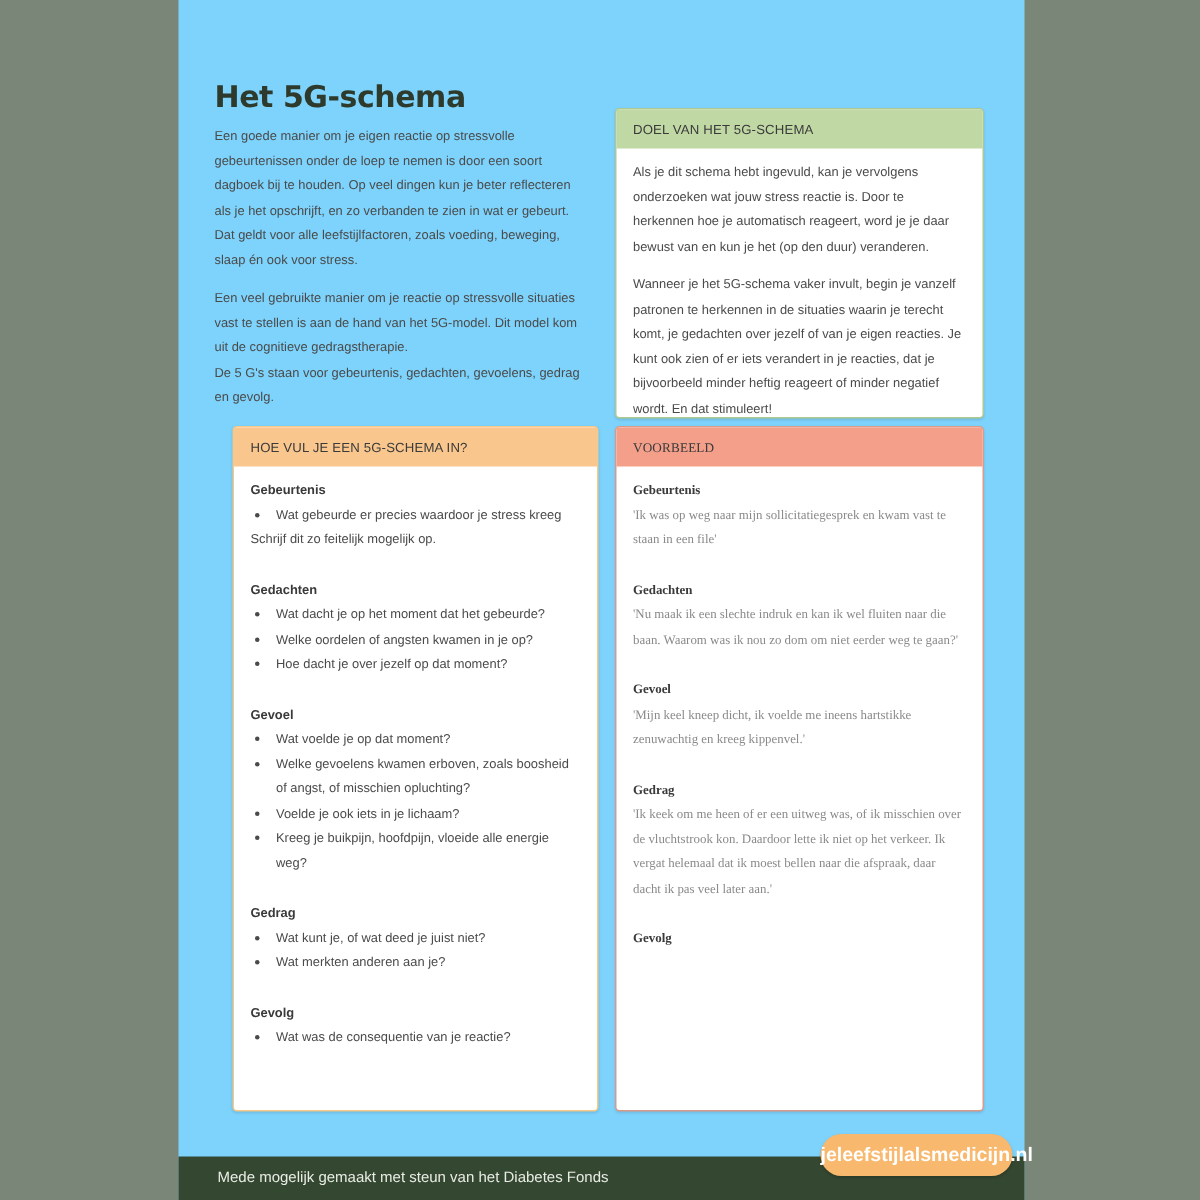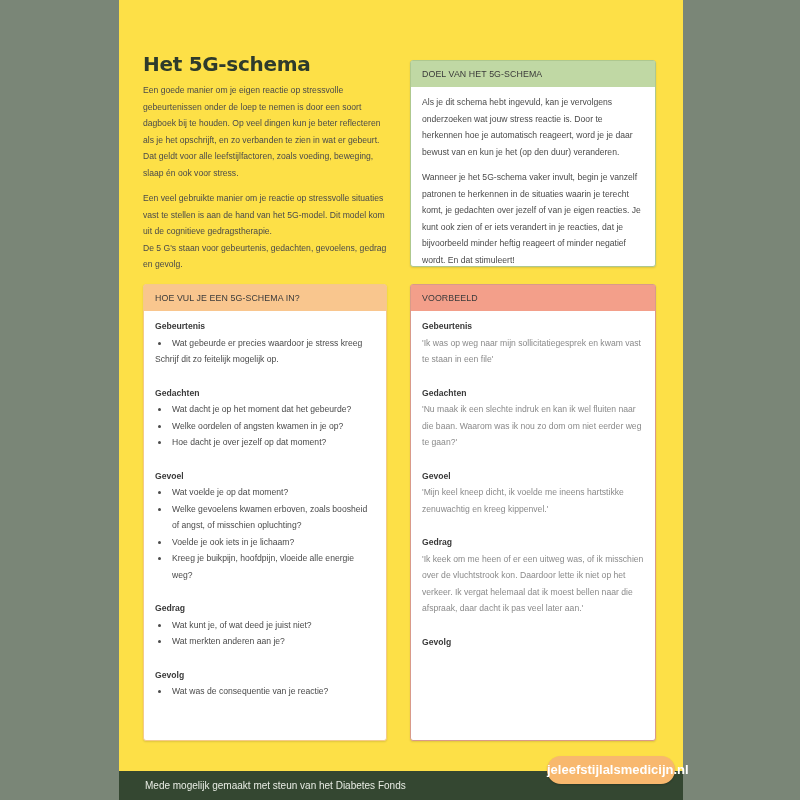--- a/index.html
+++ b/index.html
@@ -1,29 +1,29 @@
 <!DOCTYPE html>
 <html><head>
 <meta charset="utf-8">
 <style>
   html, body { margin:0; padding:0; }
   body { width:800px; height:800px; background:#7a8677; position:relative; overflow:hidden; font-family:"Liberation Sans", "DejaVu Sans", sans-serif; }
-  .page { position:absolute; left:119px; top:0; width:564px; height:800px; background:#fde047; }
+  .page { position:absolute; left:119px; top:0; width:564px; height:800px; background:#7dd3fc; }
   .title { position:absolute; left:24px; top:52px; margin:0; font-family:"DejaVu Sans", sans-serif; font-weight:bold; font-size:20px; color:#2e3b2c; letter-spacing:-0.3px; }
   .intro { position:absolute; left:24px; top:82px; width:250px; font-size:8.6px; line-height:16.5px; color:#4a4a4a; }
   .intro p { margin:0 0 9px 0; }
   .box { position:absolute; background:#fff; border:1.5px solid; border-radius:3px; box-shadow:0 1px 2px rgba(0,0,0,0.12); }
   .box-head { height:26px; line-height:26px; padding-left:11px; font-size:8.8px; color:#3a3a3a; letter-spacing:0.1px; }
   .box-body { padding:7px 11px 12px 11px; font-size:8.6px; line-height:16.5px; color:#4a4a4a; }
-  .doel { left:291px; top:60px; width:244px; height:205px; border-color:#aec88f; }
+  .doel { left:291px; top:72px; width:244px; height:205px; border-color:#aec88f; }
   .doel .box-head { background:#c0d8a4; }
   .doel .box-body p { margin:0 0 9px 0; }
-  .hoe { left:24px; top:284px; width:242px; height:455px; border-color:#f4c98a; }
+  .hoe { left:36px; top:284px; width:242px; height:455px; border-color:#f4c98a; }
   .hoe .box-head { background:#f9c68e; }
-  .voor { left:291px; top:284px; width:244px; height:455px; border-color:#d99a8a; }
+  .voor { left:291px; top:284px; width:244px; height:455px; border-color:#d99a8a;font-family:Liberation Serif, serif; }
   .voor .box-head { background:#f39f8a; }
   .sec-title { font-weight:bold; color:#3a3a3a; margin-top:0; }
   .sec { margin-bottom:17px; }
   ul { margin:0; padding-left:15px; list-style:disc; }
   li { padding-left:2px; }
   .quote { color:#8a8a8a; }
   .footer { position:absolute; left:0; top:771px; width:564px; height:29px; background:#344731; }
   .footer-text { position:absolute; left:26px; top:9px; font-size:10px; color:#e8ece4; }
   .badge { position:absolute; left:428px; top:756px; width:128px; height:28px; border-radius:14px; background:#f8b86e; color:#fff; font-weight:bold; font-size:13px; line-height:28px; text-align:center; box-shadow:0 1px 2px rgba(0,0,0,0.2); }
 </style>

